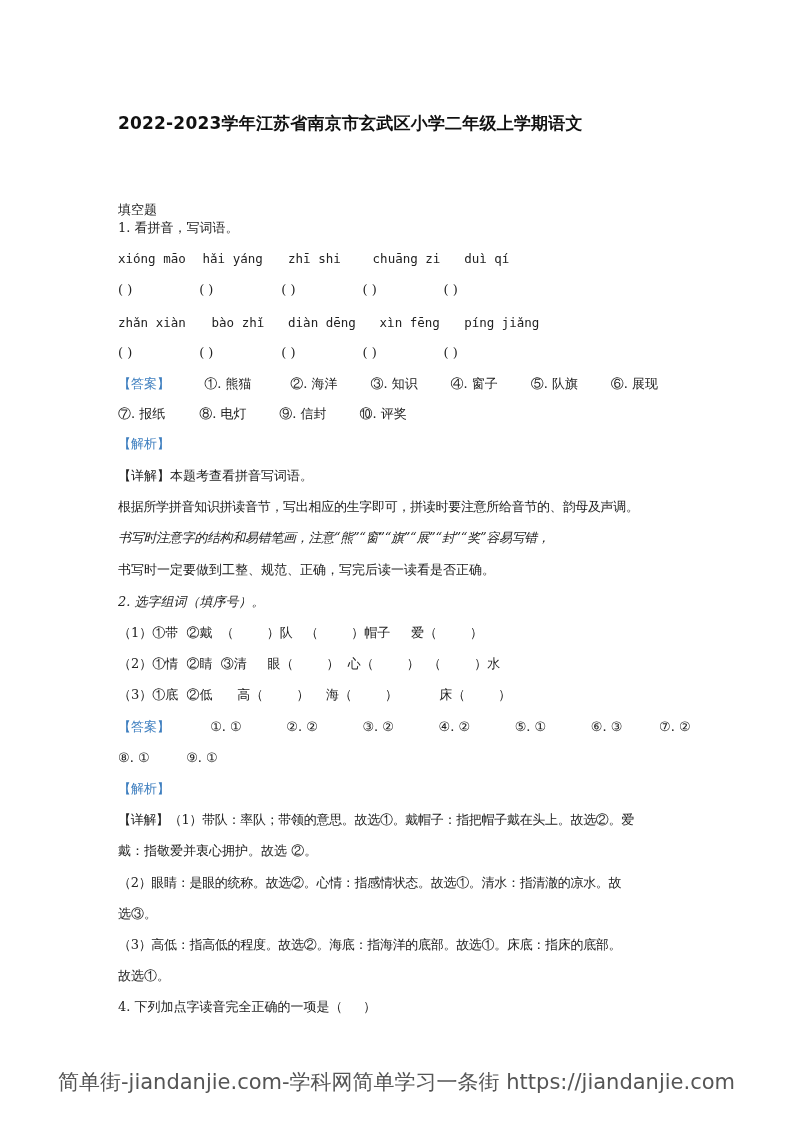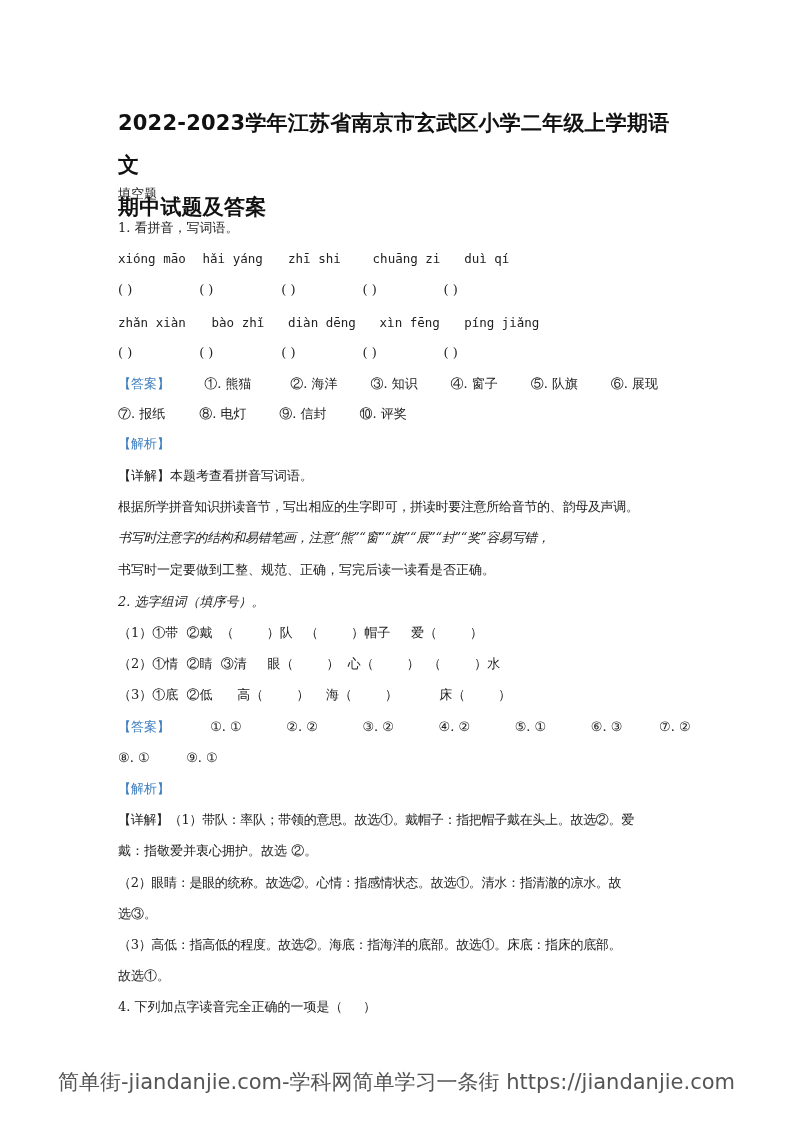--- a/index.html
+++ b/index.html
@@ -1,38 +1,37 @@
 <!DOCTYPE html>
 <html><head>
 <meta charset="utf-8">
 <style>
   html, body { margin: 0; padding: 0; background: #ffffff; }
   body { width: 793px; height: 1122px; position: relative; overflow: hidden;
          font-family: "DejaVu Serif", "Liberation Serif", serif; color: #1a1a1a; }
   .title { position: absolute; left: 118px; top: 102px; width: 570px;
            font-family: "DejaVu Sans", "Liberation Sans", sans-serif; font-weight: bold;
-           font-size: 21px; line-height: 42px; color: #111; letter-spacing: 0.2px; }
+           font-size: 17px; line-height: 42px; color: #111; letter-spacing: 0.2px; }
   .line { position: absolute; left: 118px; font-size: 13px; line-height: 20px; white-space: nowrap; color: #222; }
   .blue { color: #3d7ebf; }
   .pinyin { font-family: "DejaVu Sans Mono", "Liberation Mono", monospace; font-size: 12.5px; }
   .pycell { display: inline-block; }
   .blanks span { display: inline-block; }
   .ans-item { display: inline-block; }
   .footer { position: absolute; left: 0; width: 793px; top: 1068px; text-align: center;
             font-family: "DejaVu Sans", "Liberation Sans", sans-serif; font-size: 21px; color: #555; }
 </style>
 </head>
 <body>
 
 <div class="title">
   <div>2022-2023学年江苏省南京市玄武区小学二年级上学期语文</div>
-  <div>期中试题及答案</div>
 </div>
 
-<div class="line" style="top:184px;">填空题</div>
+<div class="line" style="top:200px;">填空题</div>
 
 <div class="line" style="top:218px;">1. 看拼音，写词语。</div>
 
 <div class="line pinyin" style="top:249px;">
   <span class="pycell" style="width:77px">xióng māo</span>
   <span class="pycell" style="width:78px">hǎi yáng</span>
   <span class="pycell" style="width:77px">zhī shi</span>
   <span class="pycell" style="width:84px">chuāng zi</span>
   <span class="pycell">duì qí</span>
 </div>

